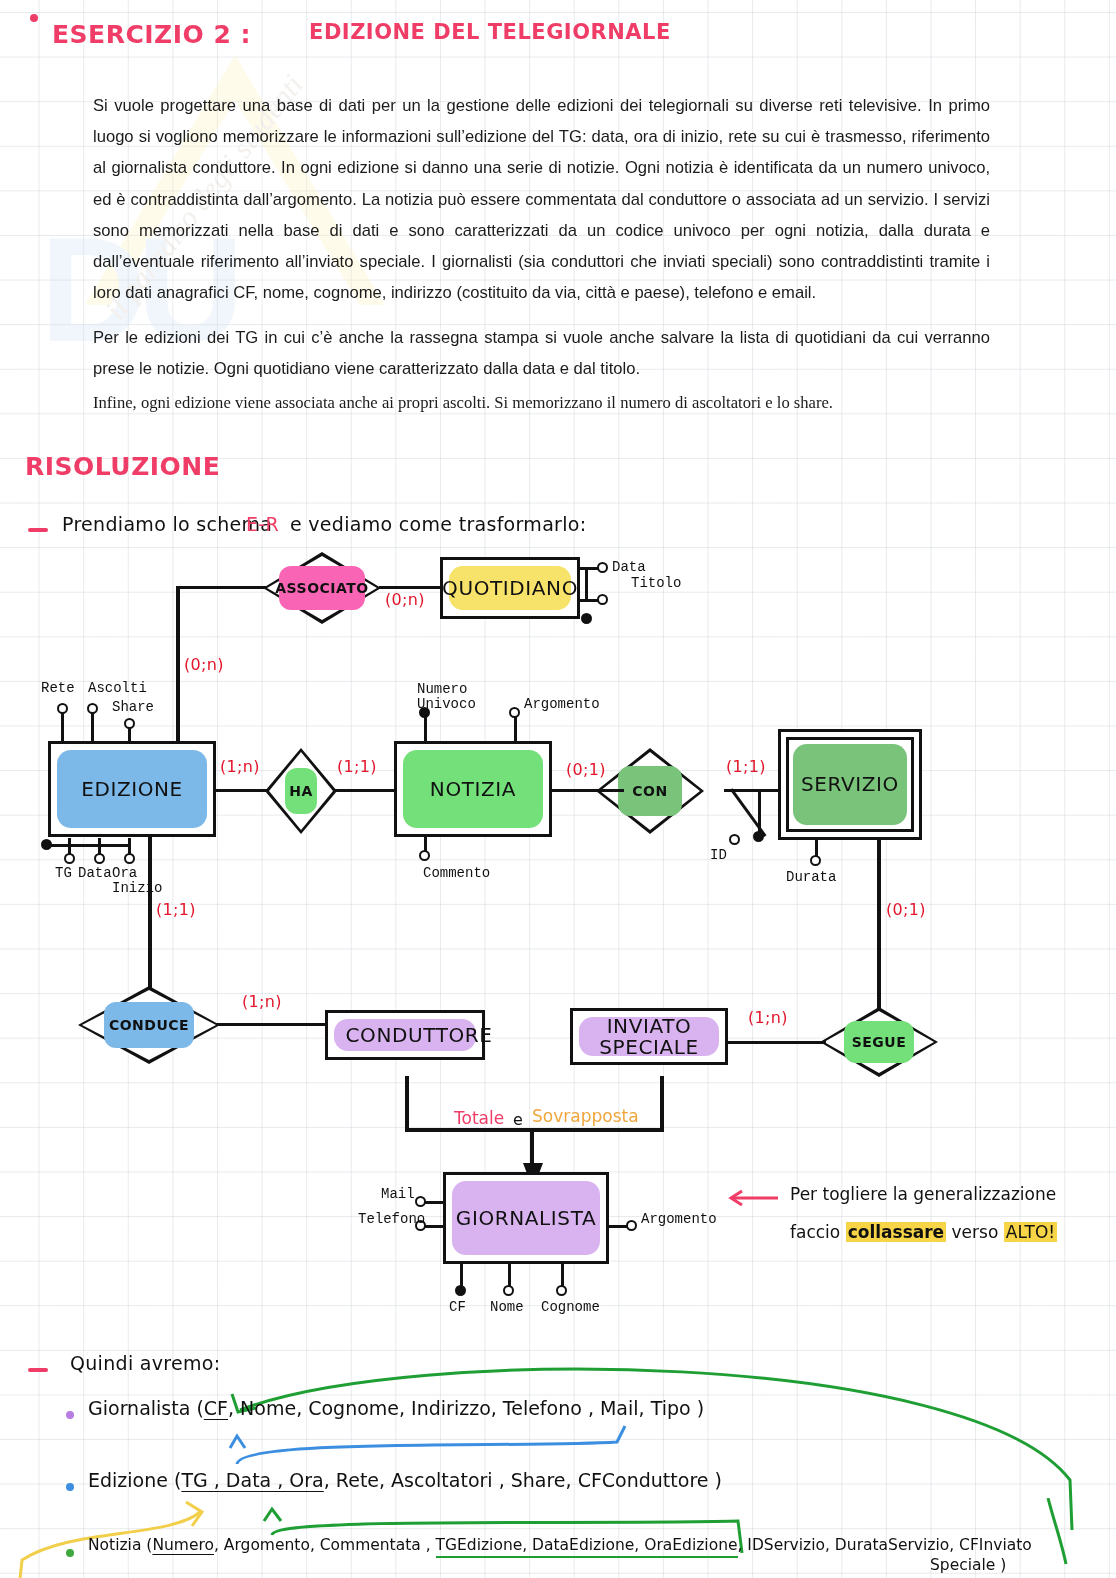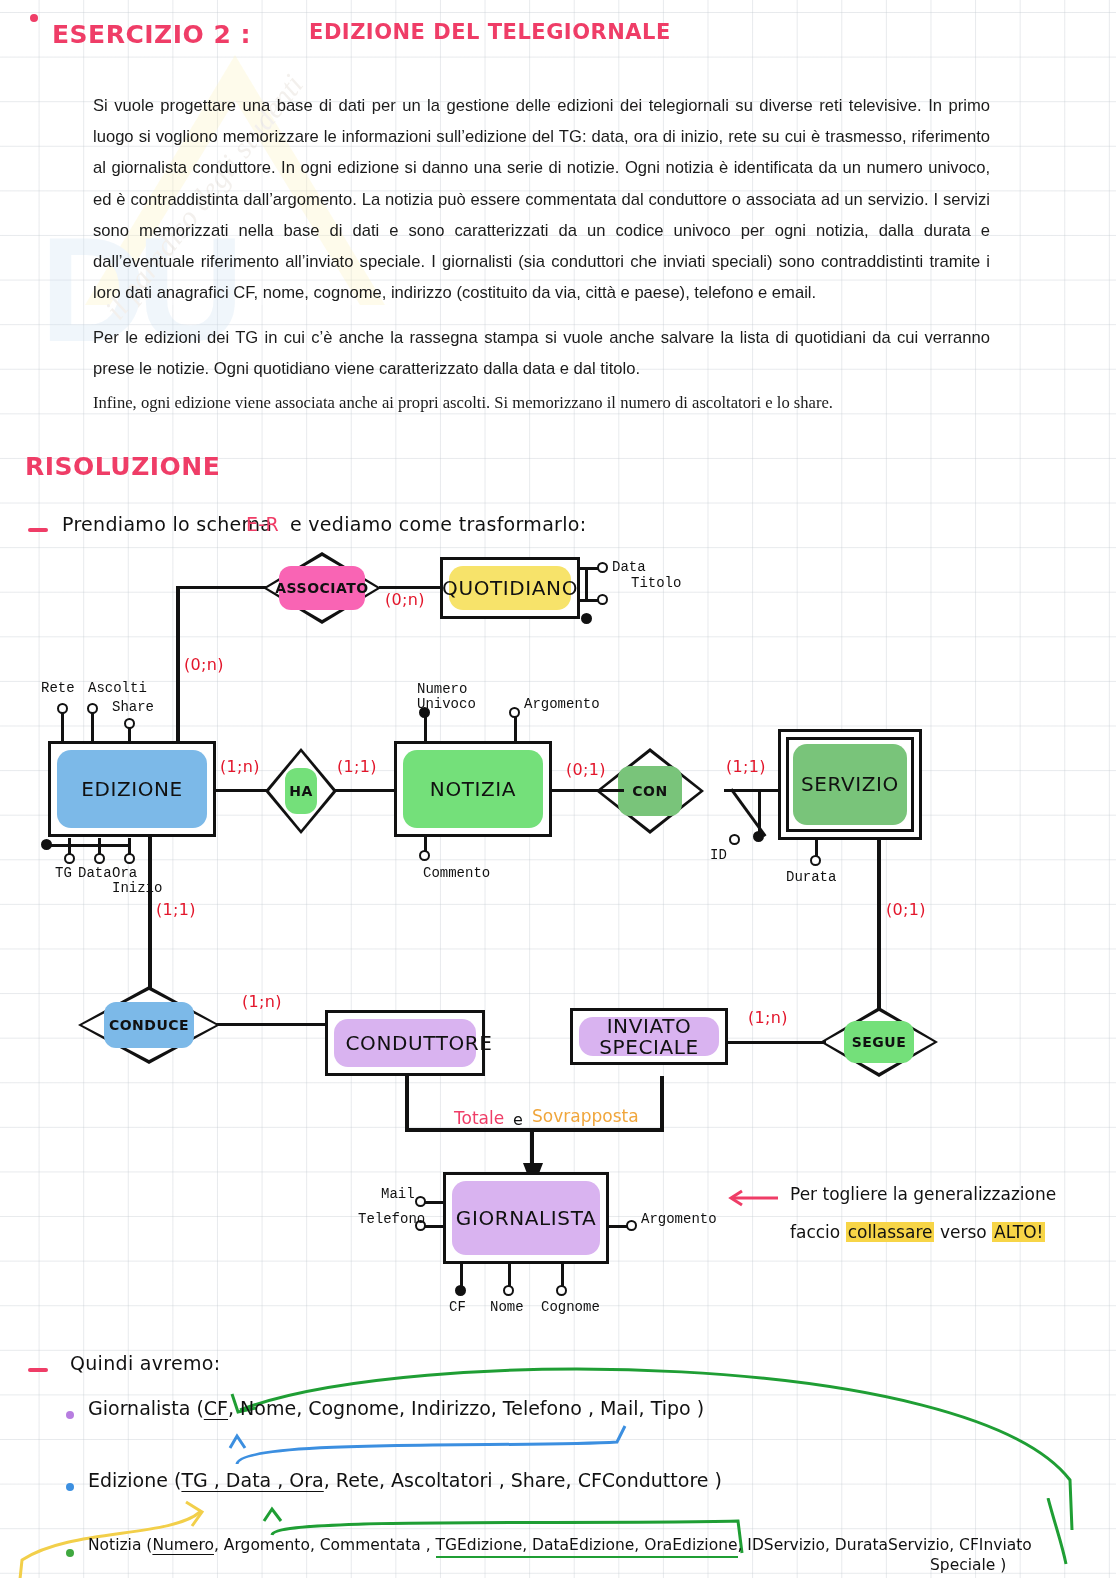--- a/index.html
+++ b/index.html
@@ -247,21 +247,21 @@
 
   <div class="rel" style="left:78px;top:986px;width:142px;height:78px;">
     <div class="dia"></div>
     <div class="diaIn"></div>
     <div class="diaFill" style="background:#7cb9e8;left:26px;right:26px;top:16px;bottom:16px;"></div>
     <div class="lbl">CONDUCE</div>
   </div>
   <div class="ln lnh" style="left:216px;top:1023px;width:110px;"></div>
   <div class="card" style="left:242px;top:992px;">(1;n)</div>
 
-  <div class="ent" style="left:325px;top:1010px;width:160px;height:66px;padding-left:28px;">
+  <div class="ent" style="left:325px;top:1010px;width:160px;height:50px;padding-left:28px;">
     <div class="fill" style="background:#d9b3f0;"></div>
     <div class="lbl">CONDUTTORE</div>
   </div>
 
   <div class="ent" style="left:570px;top:1008px;width:158px;height:57px;">
     <div class="fill" style="background:#d9b3f0;"></div>
     <div class="lbl"><span>INVIATO</span><br><span>SPECIALE</span></div>
   </div>
 
   <div class="rel" style="left:820px;top:1007px;width:118px;height:70px;">
@@ -310,21 +310,21 @@
   <div class="attr" style="left:556px;top:1285px;"></div>
   <div class="alab" style="left:541px;top:1300px;">Cognome</div>
 
   <svg class="abs" style="left:726px;top:1188px;" width="54" height="20">
     <line x1="52" y1="10" x2="6" y2="10" stroke="#ef3d67" stroke-width="3"></line>
     <polyline points="16,3 5,10 16,17" fill="none" stroke="#ef3d67" stroke-width="3"></polyline>
   </svg>
   <div class="hw" style="left:790px;top:1184px;font-size:17px;">Per togliere la generalizzazione</div>
   <div class="hw" style="left:790px;top:1222px;font-size:17px;">
     <span>faccio</span>
-    <span style="background:#f7d547;padding:0 2px;">collassare</span>
+    <span style="background:#f7d547;padding:0 2px;font-weight:bold;">collassare</span>
     <span>verso</span>
     <span style="background:#f7d547;padding:0 2px;">ALTO!</span>
   </div>
 
   <div class="dash" style="left:28px;top:1368px;"></div>
   <div class="hw hwline" style="left:62px;top:1352px;margin-left:8px;">Quindi avremo:</div>
 
   <svg class="abs" style="left:210px;top:1360px;pointer-events:none;" width="900" height="210">
     <path d="M30 50 C 200 -15, 760 -10, 860 120 L 862 170" fill="none" stroke="#1f9e34" stroke-width="3"></path>
     <polyline points="22,34 28,52 46,48" fill="none" stroke="#1f9e34" stroke-width="3"></polyline>

